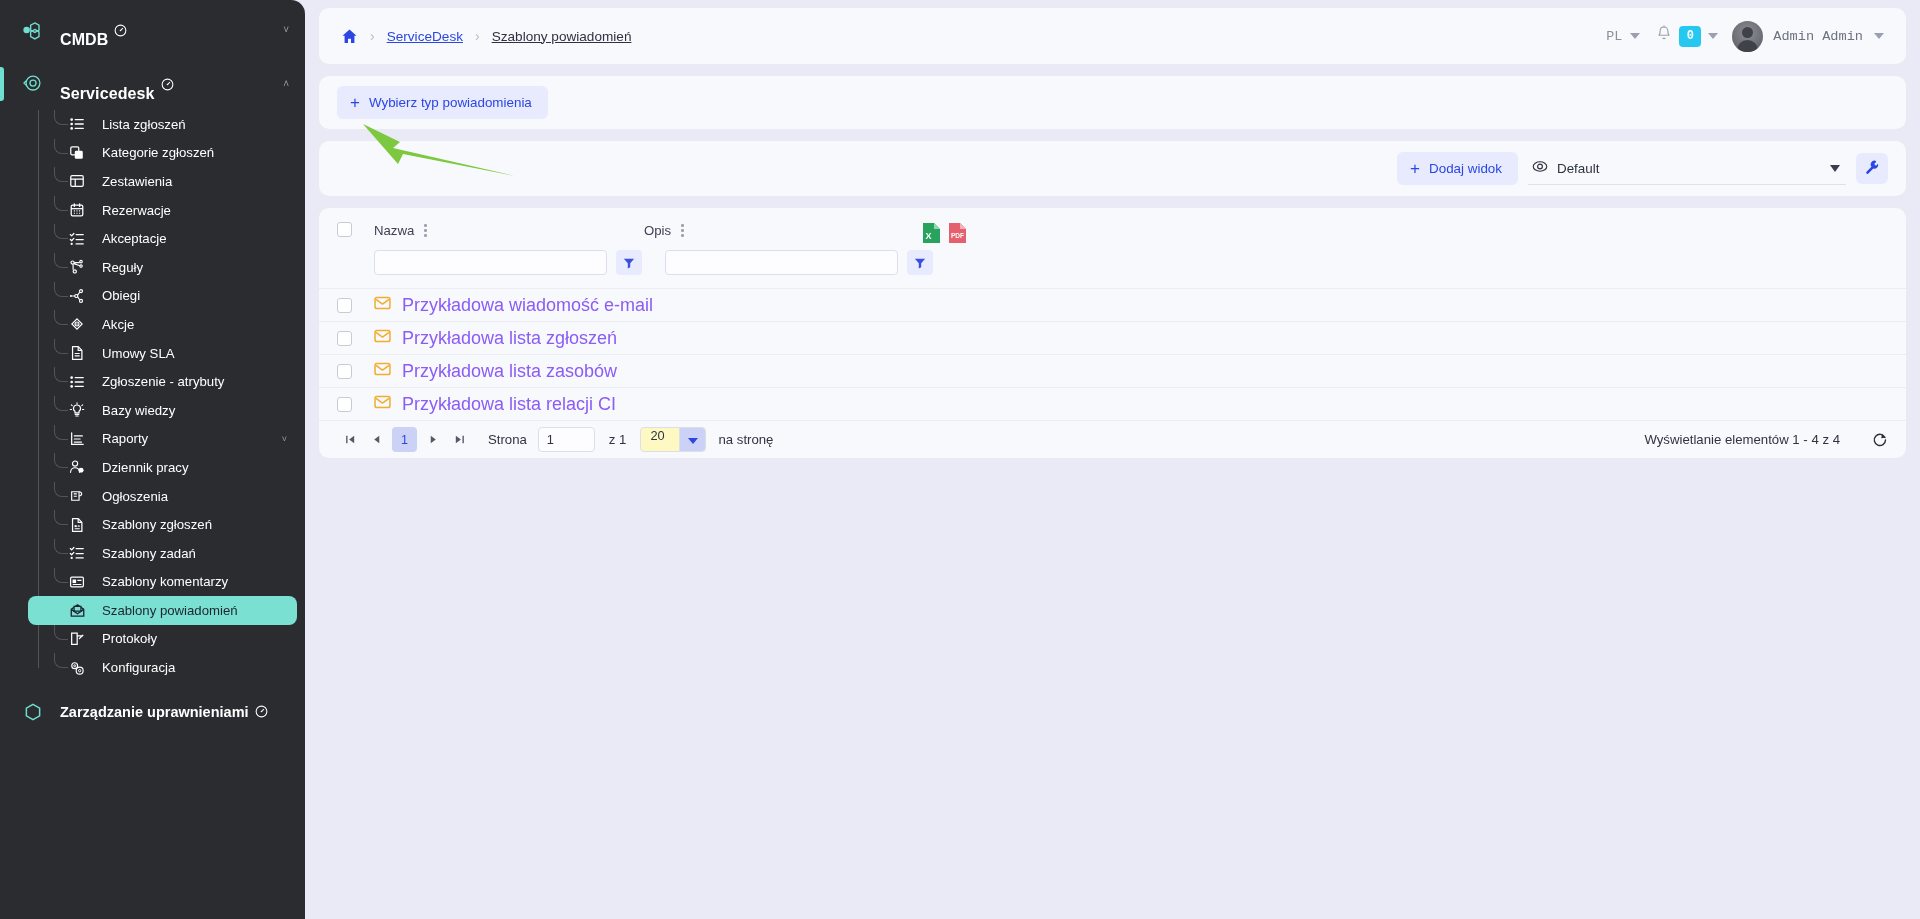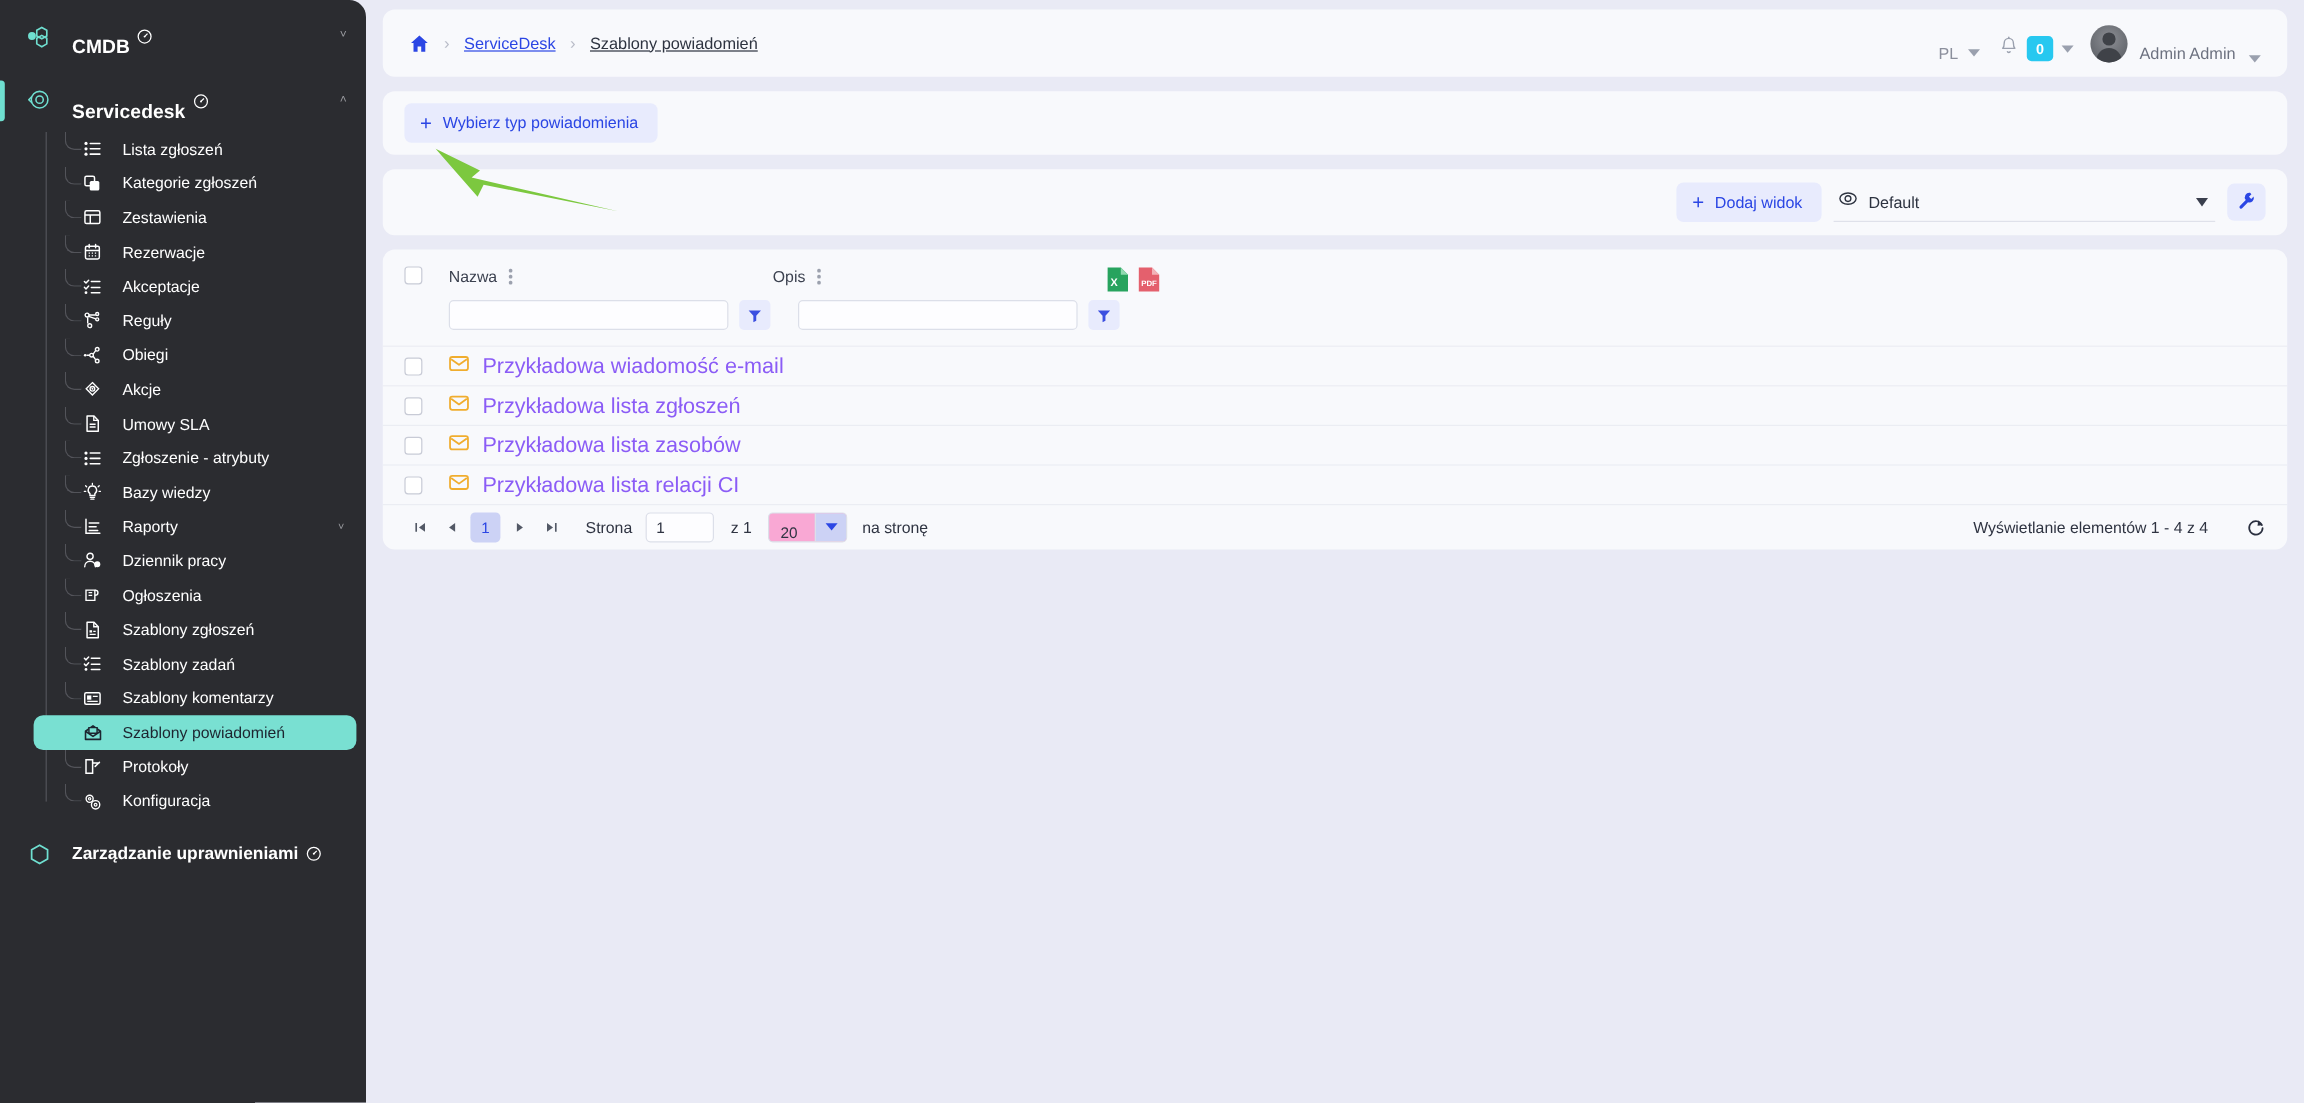--- a/index.html
+++ b/index.html
@@ -111,21 +111,21 @@
   .home-ic { display: flex; align-items: center; }
   .bc-sep { color: #b9bcc8; font-size: 14px; padding: 0 2px; }
   .bc-link {
     font-size: 13.6px; color: #2b46e4; text-decoration: underline;
     cursor: pointer; white-space: nowrap;
   }
   .bc-current {
     font-size: 13.6px; color: #2d3340; text-decoration: underline;
     cursor: pointer; white-space: nowrap;
   }
-  #topbar-right { margin-left: auto; display: flex; align-items: flex-end; gap: 0px; }
+  #topbar-right { margin-left: auto; display: flex; align-items: center; gap: 0px; font-family: Liberation Mono, monospace; }
   .lang-wrap { display: flex; align-items: center; gap: 8px; margin-right: 16px; cursor: pointer; }
   .lang-txt { font-size: 13.4px; color: #8b8f9c; }
   .caret { width: 0; height: 0; border-left: 5px solid transparent; border-right: 5px solid transparent; border-top: 6px solid #9aa0ae; }
   .bell-wrap { display: flex; align-items: center; gap: 7px; margin-right: 14px; cursor: pointer; }
   .badge {
     background: #27c8f0; color: #fff; font-size: 12px; font-weight: 700;
     min-width: 22px; height: 21px; border-radius: 4px;
     display: flex; align-items: center; justify-content: center; padding: 0 5px;
   }
   .avatar {
@@ -216,22 +216,22 @@
     font-size: 12.6px; cursor: pointer; margin: 0 3px;
   }
   .pg-lbl { font-size: 13.2px; color: #2f3442; margin: 0 11px 0 16px; white-space: nowrap; }
   .pg-input {
     width: 57px; height: 25px; border: 1px solid #dcdfe9; border-radius: 4px;
     background: #fdfdff; font-family: inherit; font-size: 12.8px; padding: 0 8px;
     color: #2f3442; outline: none;
   }
   .pg-of { font-size: 13.2px; color: #2f3442; margin: 0 14px; white-space: nowrap; }
   .pg-size {
-    display: flex; align-items: flex-end; height: 25px;
-    border: 1px solid #dcdfe9; border-radius: 4px; overflow: hidden; background: #f9a8d4; cursor: pointer;
+    display: flex; align-items: flex-start; height: 25px;
+    border: 1px solid #dcdfe9; border-radius: 4px; overflow: hidden; background: #fef9c3; cursor: pointer;
   }
   .pg-size .val { font-size: 12.8px; color: #2f3442; padding: 0 9px; min-width: 38px; }
   .pg-size .arw {
     width: 26px; height: 25px; background: #ccd2f5;
     display: flex; align-items: center; justify-content: center;
     border-left: 1px solid #dcdfe9;
   }
   .pg-size .arw b { width: 0; height: 0; border-left: 5px solid transparent; border-right: 5px solid transparent; border-top: 6px solid #2b46e4; display: block; }
   .pg-perpage { font-size: 13.2px; color: #2f3442; margin-left: 12px; white-space: nowrap; }
   .pg-right { margin-left: auto; display: flex; align-items: center; gap: 32px; }

